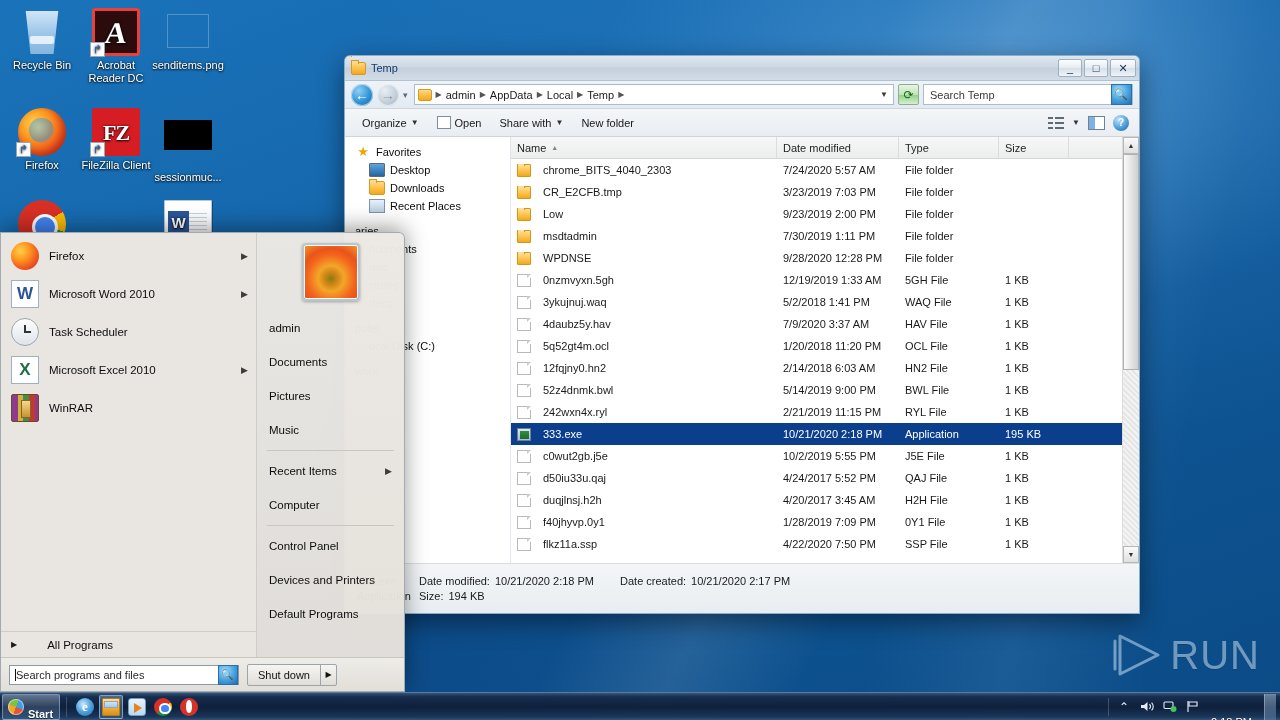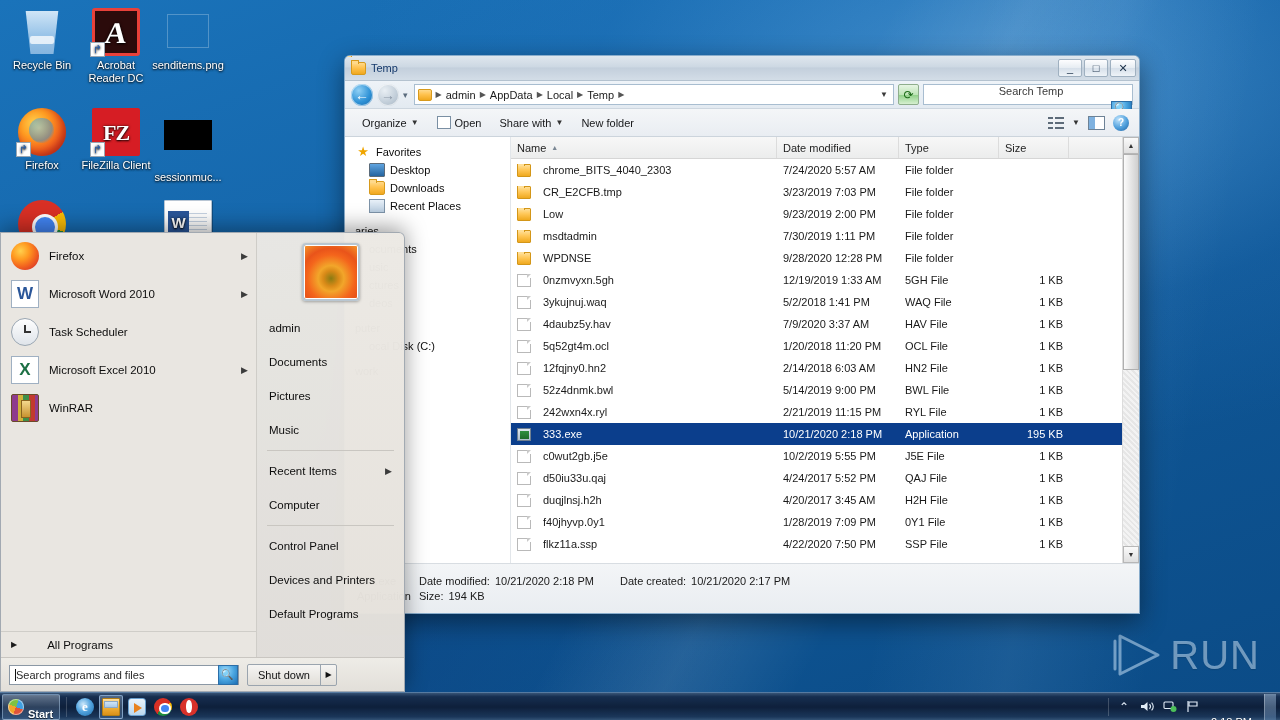--- a/index.html
+++ b/index.html
@@ -175,21 +175,21 @@
   .csep{ color:#555; font-size:8px; padding:0 1px; }
   .crumb-spacer{ flex:1 1 auto; }
   .crumb-caret{ font-size:8px; color:#3a3a3a; padding-right:2px; }
   .refreshbtn{
     width:21px;height:21px;border:1px solid #8fae8d;border-radius:2px;
     background: linear-gradient(180deg,#e7f5e4 0%,#bfe5b8 50%,#8ecf86 51%,#d6f0d0 100%);
     display:flex;align-items:center;justify-content:center; font-size:12px; color:#1d6b19;
   }
   .searchbox{
     width:210px;height:21px;background:#fff;border:1px solid #a8bdd0;
-    display:flex;align-items:center; padding-left:6px; gap:4px;flex-direction:column;
+    display:flex;align-items:center; padding-left:6px; gap:4px;
   }
   .searchbox .ph{ color:#3a3a3a; font-size:11px; flex:1 1 auto; }
   .searchbtn{
     width:21px;height:21px;margin-left:auto;
     background: radial-gradient(circle at 35% 28%, #9fdcfb 0%, #4aa5e0 50%, #1c6fb5 100%);
     border:1px solid #2b6ea8; display:flex;align-items:center;justify-content:center;
     color:#fff; font-size:11px;
   }
 
   .toolbar{
@@ -257,21 +257,21 @@
 
   .rows{ flex:1 1 auto; overflow:hidden; position:relative; }
   .frow{
     display:flex; align-items:center; height:22px; font-size:11px; color:#1a1a1a;
   }
   .frow.sel{ background:#0b3e8c; color:#fff; }
   .cell{ padding:0 6px; white-space:nowrap; overflow:hidden; text-overflow:ellipsis; }
   .cell.c-name{ flex:0 0 266px; display:flex; align-items:center; gap:12px; }
   .cell.c-date{ flex:0 0 122px; }
   .cell.c-type{ flex:0 0 100px; }
-  .cell.c-size{ flex:0 0 70px; text-align:right; }
+  .cell.c-size{ flex:0 0 70px; text-align:left; }
   .cell.c-rest{ flex:1 1 auto; }
   .fico{ width:14px;height:13px; flex:0 0 14px; position:relative; }
   .fico.folder{
     background: linear-gradient(180deg,#ffdf97 0%,#ffc757 45%,#efa91f 100%);
     border:1px solid #d39618; border-radius:1px;
   }
   .fico.folder::before{
     content:""; position:absolute; left:-1px; top:-3px; width:6px;height:3px;
     background:#ffdf97;border:1px solid #d39618;border-bottom:0;border-radius:1px 1px 0 0;
   }

